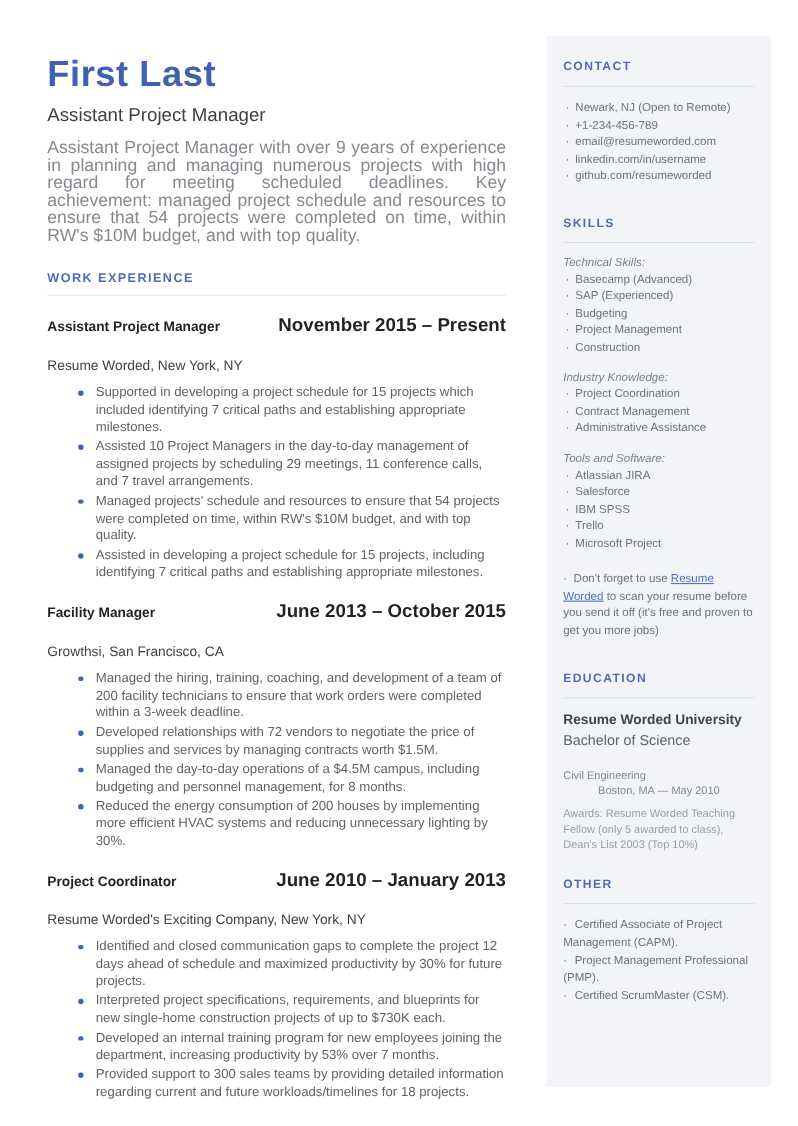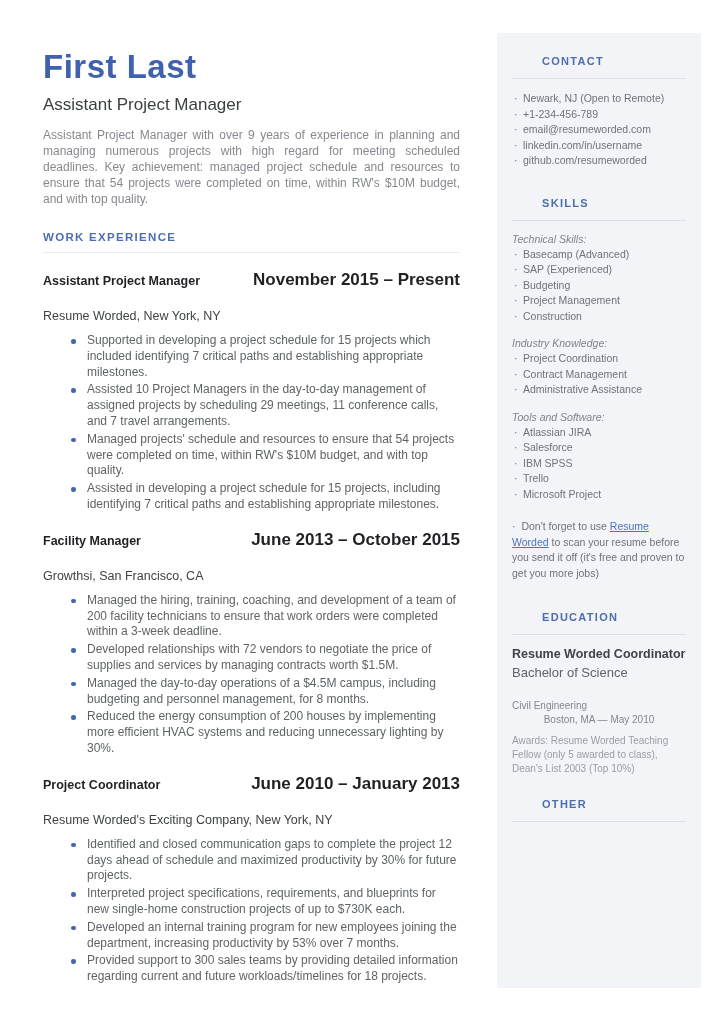--- a/index.html
+++ b/index.html
@@ -8,21 +8,21 @@
     font-family:"Liberation Sans",sans-serif;overflow:hidden;padding-left:20px;
   }
   
   .main{position:absolute;left:43px;top:0;width:417px;padding-top:50px;}
   .person-name{
     margin:0;font-size:33px;line-height:34px;font-weight:700;
     letter-spacing:.5px;color:#4061ae;
   }
   .person-title{margin-top:11px;font-size:17px;color:#3c4043;}
   .summary{
-    margin:12px 0 0 0;font-size:12px;line-height:16px;color:#85898f;
+    margin:12px 0 0 0;font-size:16px;line-height:16px;color:#85898f;
     text-align:justify;
   }
   .sec-head{
     font-size:11.5px;font-weight:700;letter-spacing:1.3px;color:#4d6eae;
   }
   .main .sec-head{margin-top:24px;}
   .divider{border-top:1px solid #ececec;margin-top:9px;}
   .job{margin-top:17px;}
   .job-top{display:flex;justify-content:space-between;align-items:baseline;}
   .job-title{font-size:12.5px;font-weight:700;color:#1f2124;}
@@ -35,21 +35,21 @@
   }
   .job-bullets li::before{
     content:"";position:absolute;left:-16px;top:6px;width:4.5px;height:4.5px;
     border-radius:50%;background:#4265b0;
   }
   
   .sidebar{
     position:absolute;left:497px;top:33px;width:204px;height:955px;
     background:#f3f4f7;box-sizing:border-box;padding:22px 15px;
   }
-  .sidebar .sec-head{font-size:11px;margin-left:30px;}
+  .sidebar .sec-head{font-size:11px;}
   .sidebar .divider{border-top:1px solid #dcdfe6;margin:11px 0 12px 0;}
   .side-list{margin:0;padding:0;list-style:none;}
   .side-list li{
     position:relative;font-size:10.5px;line-height:15.5px;color:#6e737a;
     padding-left:11px;
   }
   .side-list li::before{content:"\00b7";position:absolute;left:2px;color:#6e737a;}
   .side-list.flat li{padding-left:0;margin-bottom:1px;}
   .side-list.flat li::before{content:"\00b7\0020";position:static;margin-right:4px;}
   .sec-gap{margin-top:28px;}
@@ -163,23 +163,28 @@
       <li>Salesforce</li>
       <li>IBM SPSS</li>
       <li>Trello</li>
       <li>Microsoft Project</li>
     </ul>
 
     <p class="side-note"><span>Don't forget to use </span><a href="#" class="side-link">Resume Worded</a><span> to scan your resume before you send it off (it's free and proven to get you more jobs)</span></p>
 
     <div class="sec-head edu">EDUCATION</div>
     <div class="divider"></div>
-    <div class="edu-school">Resume Worded Coordinator</div>
+    <div class="edu-school">Resume Worded University</div>
     <div class="edu-degree">Bachelor of Science</div>
     <div class="edu-major">Civil Engineering</div>
     <div class="edu-locdate">Boston, MA — May 2010</div>
     <p class="edu-awards">Awards: Resume Worded Teaching Fellow (only 5 awarded to class), Dean's List 2003 (Top 10%)</p>
 
     <div class="sec-head other">OTHER</div>
     <div class="divider"></div>
+    <ul class="side-list flat">
+      <li>Certified Associate of Project Management (CAPM).</li>
+      <li>Project Management Professional (PMP).</li>
+      <li>Certified ScrumMaster (CSM).</li>
+    </ul>
 
   </aside>
 </div>
 
 </body></html>

